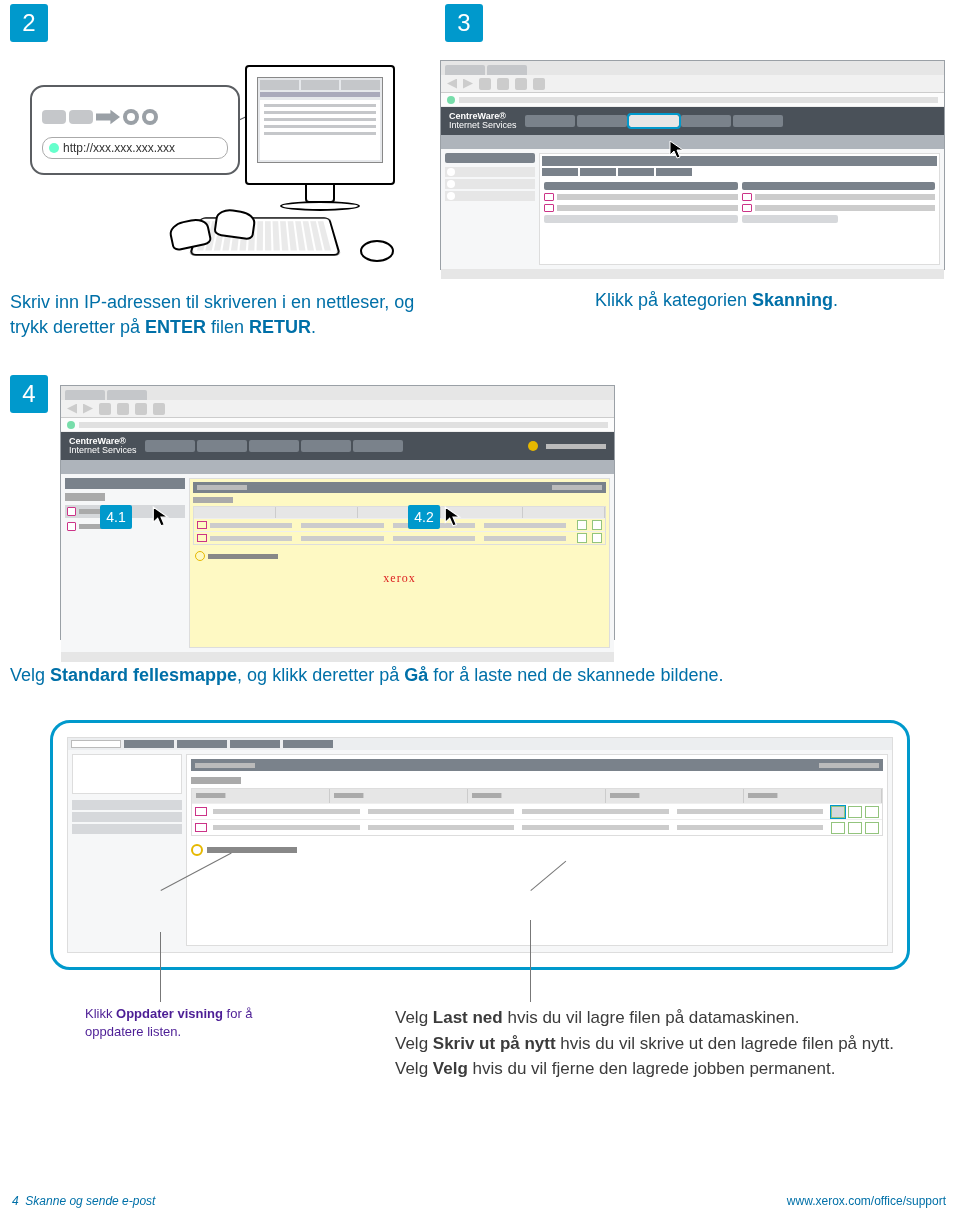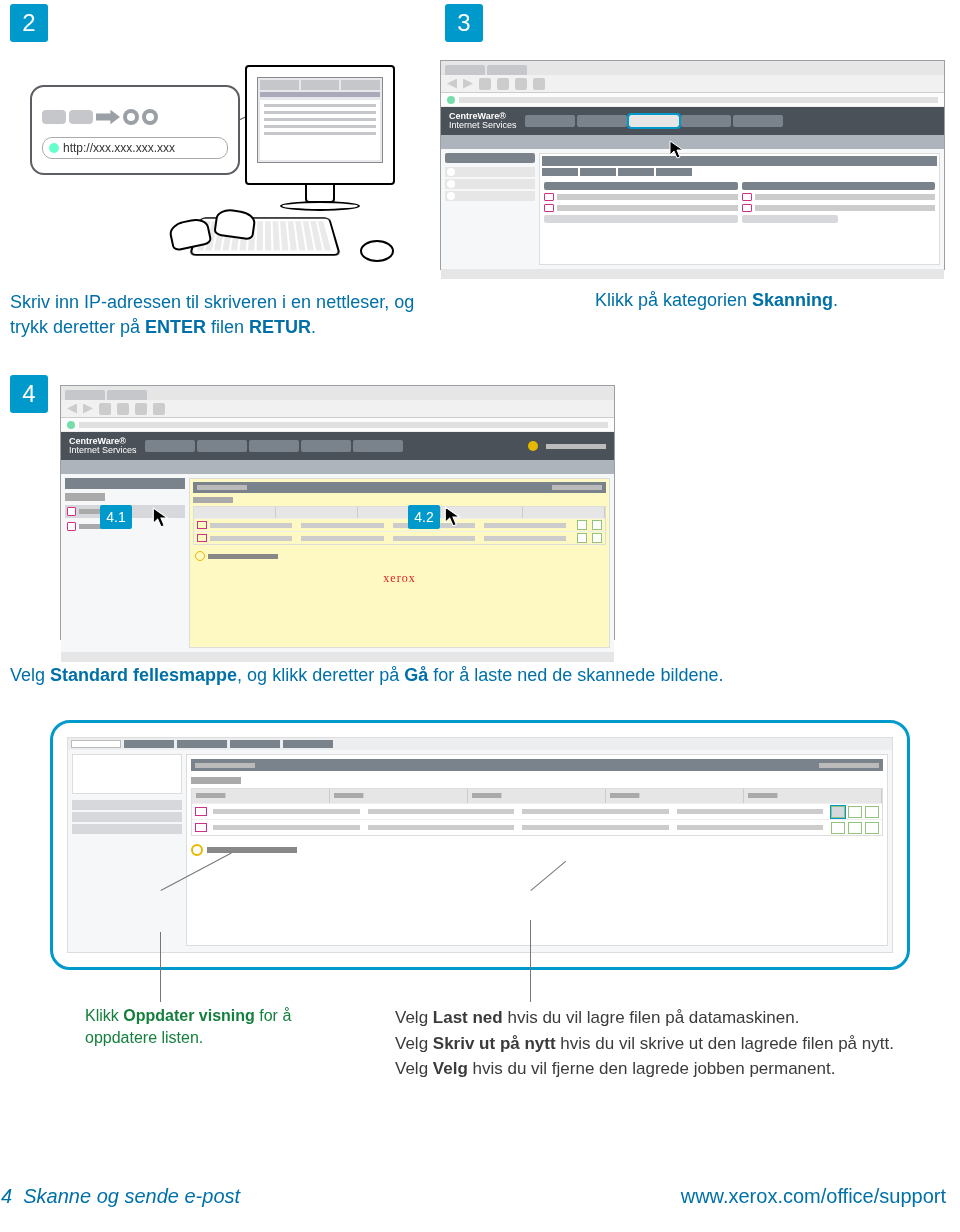--- a/index.html
+++ b/index.html
@@ -33,23 +33,23 @@
     color: #fff;
     font-size: 14px;
     border-radius: 2px;
   }
   .row1 { position: absolute; top: 4px; left: 10px; right: 10px; display: flex; }
   .row1 .left { width: 435px; }
   .row1 .right { flex: 1; }
   .instr2 { position: absolute; top: 290px; left: 10px; width: 410px; color: #0070a8; font-size: 18px; line-height: 1.4; }
   .instr3 { position: absolute; top: 290px; left: 595px; color: #0070a8; font-size: 18px; }
   .instr4 { position: absolute; top: 665px; left: 10px; color: #0070a8; font-size: 18px; }
-  .instr5a { position: absolute; top: 1005px; left: 85px; width: 210px; color: #15803d; font-size: 16px; line-height: 1.35; }
+  .instr5a { position: absolute; top: 1005px; left: 85px; width: 210px; color: #4c1d95; font-size: 13px; line-height: 1.35; }
   .instr5b { position: absolute; top: 1005px; left: 395px; width: 500px; color: #3b3b3b; font-size: 17px; line-height: 1.5; }
-  .footer { position: absolute; bottom: 24px; left: 1px; right: 14px; display: flex; justify-content: space-between; font-size: 20px; }
+  .footer { position: absolute; bottom: 24px; left: 12px; right: 14px; display: flex; justify-content: space-between; font-size: 12px; }
   .footer .left { color: #0070a8; font-style: italic; }
   .footer .right { color: #0070a8; }
   strong { font-weight: bold; }
 
   
   .s2-illus { position: absolute; top: 55px; left: 30px; width: 395px; height: 220px; }
   .url-box { position: absolute; top: 30px; left: 0; width: 210px; height: 90px; background: #fff; border: 2px solid #5b5e62; border-radius: 14px; padding: 10px; z-index: 3; }
   .url-field { display: flex; align-items: center; gap: 4px; height: 22px; background: #fff; border: 1px solid #aaa; border-radius: 10px; padding: 0 6px; font-size: 12px; color: #333; margin-top: 40px; }
   .globe-icon { width: 10px; height: 10px; border-radius: 50%; background: #6fc; display: inline-block; }
   .url-grayrow { position: absolute; top: 18px; left: 10px; right: 10px; height: 24px; display: flex; align-items: center; gap: 3px; }
@@ -111,21 +111,21 @@
   .cw-main .col .bar { height: 8px; background: #d6d8db; margin-bottom: 3px; border-radius: 2px; }
   .cw-main .col .bar.dark { background: #7a828b; }
   .cw-main .col .line { display: flex; align-items: center; gap: 3px; margin-bottom: 3px; }
   .cw-main .col .line .fold { width: 10px; height: 8px; border: 1px solid #c38; border-radius: 1px; }
   .cw-main .col .line .txt { flex: 1; height: 6px; background: #ccc; }
   .footer-bar { height: 10px; background: #e6e6e6; }
 
   
   .s4 { position: absolute; top: 375px; left: 10px; }
   .browser4 { position: absolute; top: 385px; left: 60px; width: 555px; height: 255px; border: 1px solid #9aa0a6; background: #fff; }
-  .lbl41 { position: absolute; top: 505px; left: 68px; z-index: 5; display: flex; align-items: flex-end; gap: 20px; padding-left: 32px; }
+  .lbl41 { position: absolute; top: 505px; left: 68px; z-index: 5; display: flex; align-items: center; gap: 20px; padding-left: 32px; }
   .lbl42 { position: absolute; top: 505px; left: 408px; z-index: 5; display: flex; align-items: center; gap: 4px; }
   .cw4-body { display: flex; padding: 4px; gap: 4px; background: #f6f7f8; height: 178px; }
   .cw4-side { width: 120px; }
   .cw4-side .hd { height: 11px; background: #7a828b; margin-bottom: 4px; }
   .cw4-side .title { height: 8px; width: 40px; background: #aaa; margin-bottom: 4px; }
   .cw4-side .frow { height: 13px; display: flex; align-items: center; gap: 3px; margin-bottom: 2px; padding-left: 2px; }
   .cw4-side .frow .ic { width: 9px; height: 9px; background: #fff; border: 1px solid #c38; border-radius: 1px; }
   .cw4-side .frow.sel { background: #d6d8db; }
   .cw4-side .frow .tx { width: 50px; height: 5px; background: #aaa; }
   .cw4-main { flex: 1; background: #fef9c3; border: 1px solid #ddd; padding: 3px; }

